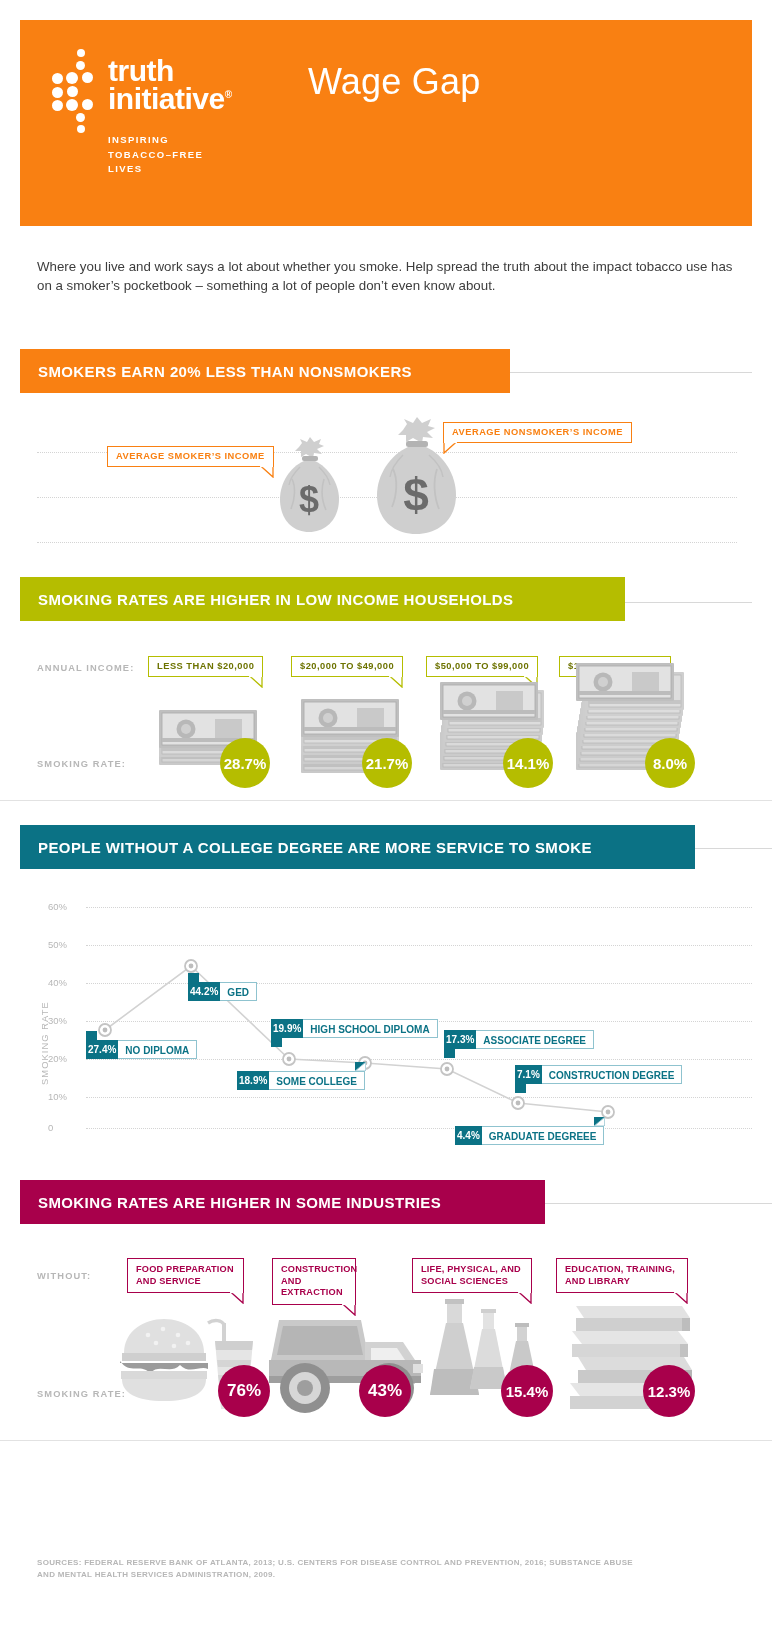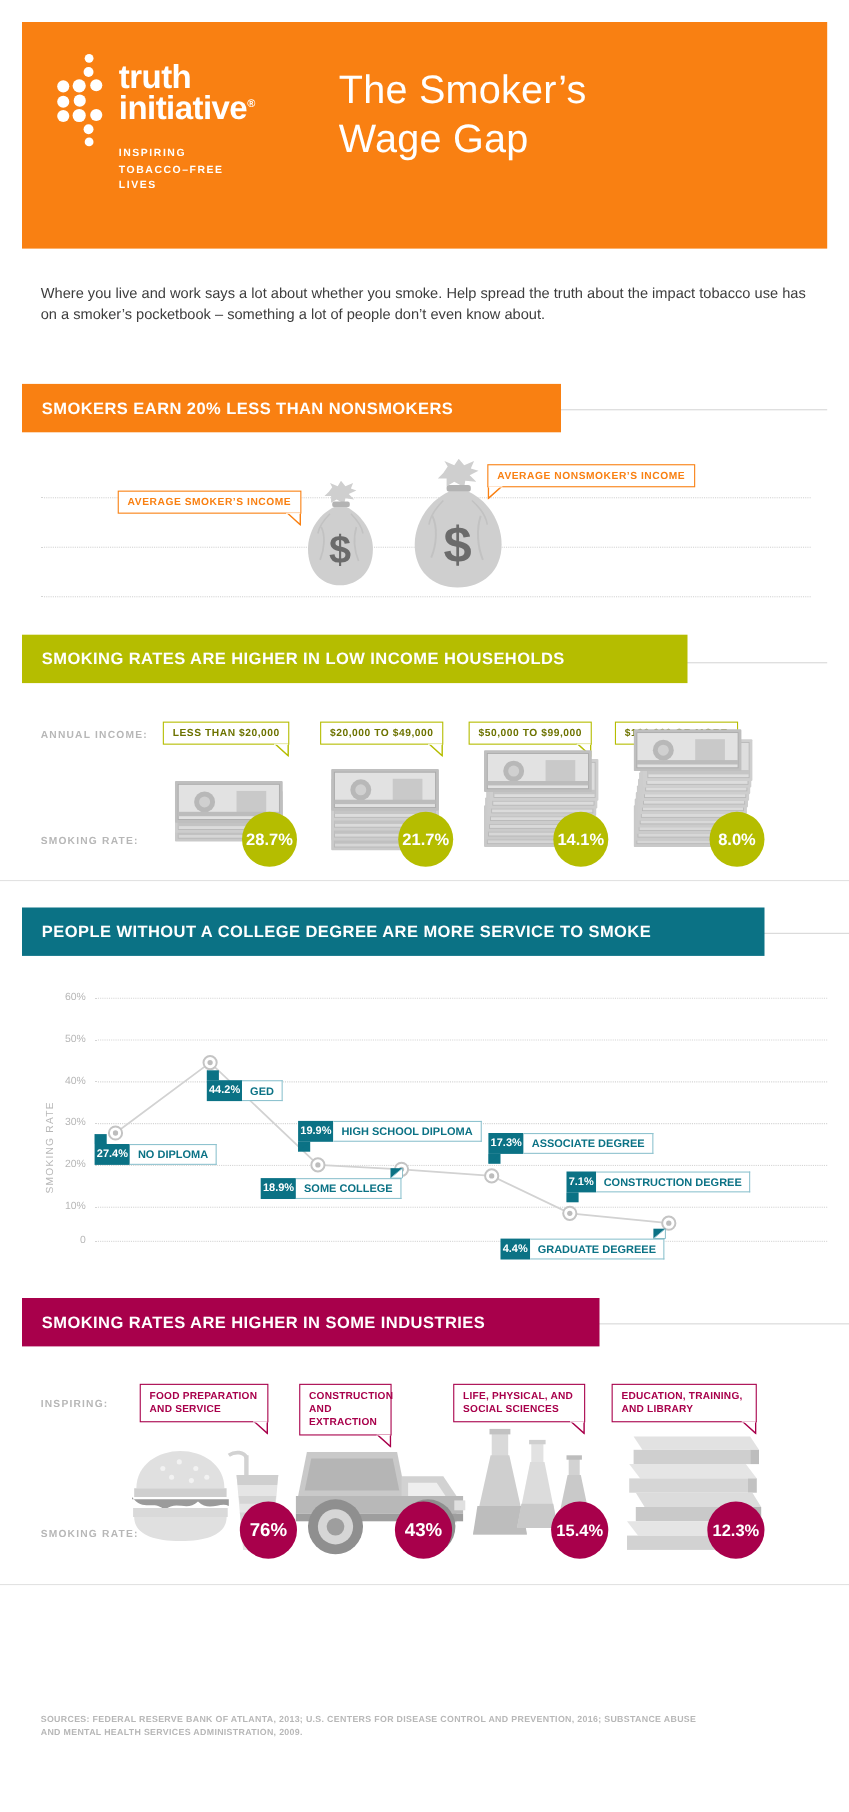--- a/index.html
+++ b/index.html
@@ -84,21 +84,21 @@
 
   .pct-circle {
     position:absolute; border-radius:50%;
     color:#fff; font-weight:bold;
     display:flex; align-items:center; justify-content:center;
   }
 
   
   .axis-lbl {
     position:absolute; color:#b7b7b7; font-size:9.5px;
-    text-align:right; width:30px;
+    text-align:left; width:30px;
   }
   .ylabel {
     position:absolute; color:#b7b7b7; font-size:9.3px;
     letter-spacing:1.1px; transform:rotate(-90deg);
     transform-origin:left top; white-space:nowrap;
   }
   .flag {
     position:absolute; display:flex; align-items:stretch;
     height:19px; font-size:10px; font-weight:bold; line-height:19px;
   }
@@ -143,21 +143,20 @@
     </div>
     <div class="logo-word">
       <span class="l1">truth</span>
       <span class="l2"><span>initiative</span><span class="reg">®</span></span>
     </div>
     <div class="logo-tag" style="white-space:pre;">INSPIRING
 TOBACCO–FREE
 LIVES</div>
   </div>
   <div class="header-title">
-    <div>The Smoker’s</div>
     <div>Wage Gap</div>
   </div>
 </div>
 
 <p class="intro">Where you live and work says a lot about whether you smoke. Help spread the truth about the impact tobacco use has on a smoker’s pocketbook – something a lot of people don’t even know about.</p>
 
 <div class="bar-rule" style="left:500px; top:372px; width:252px;"></div>
 <div class="bar" style="left:20px; top:349px; width:490px; background:#f98012;">
   <span>SMOKERS EARN 20% LESS THAN NONSMOKERS</span>
 </div>
@@ -574,21 +573,21 @@
   <svg class="notch" style="right:-1px; top:-9px;" width="12" height="10" viewBox="0 0 12 10">
       <path d="M12 10 L12 0 L0 10 Z" fill="#fff" stroke="#8fc3cf" stroke-width="1"></path>
     </svg>
 </div>
 
 <div class="bar-rule" style="left:540px; top:1203px; width:232px;"></div>
 <div class="bar" style="left:20px; top:1180px; width:525px; background:#a8004b;">
   <span>SMOKING RATES ARE HIGHER IN SOME INDUSTRIES</span>
 </div>
 
-<div class="row-label" style="left:37px; top:1271px;">INSPIRING:</div>
+<div class="row-label" style="left:37px; top:1271px;">WITHOUT:</div>
 <div class="row-label" style="left:37px; top:1389px;">SMOKING RATE:</div>
 
 <div class="callout crimson" style="left:127px; top:1258px; width:117px;">
   <div>FOOD PREPARATION</div>
   <div>AND SERVICE</div>
   <svg class="tail" style="right:-1px; bottom:-12px;" width="15" height="13" viewBox="0 0 15 13">
       <path d="M0.7 0 L14 0 L14 12 Z" fill="#fff" stroke="#a8004b" stroke-width="1.4"></path>
       <path d="M0 0 L14 0" stroke="#fff" stroke-width="2.4"></path>
     </svg>
 </div>

